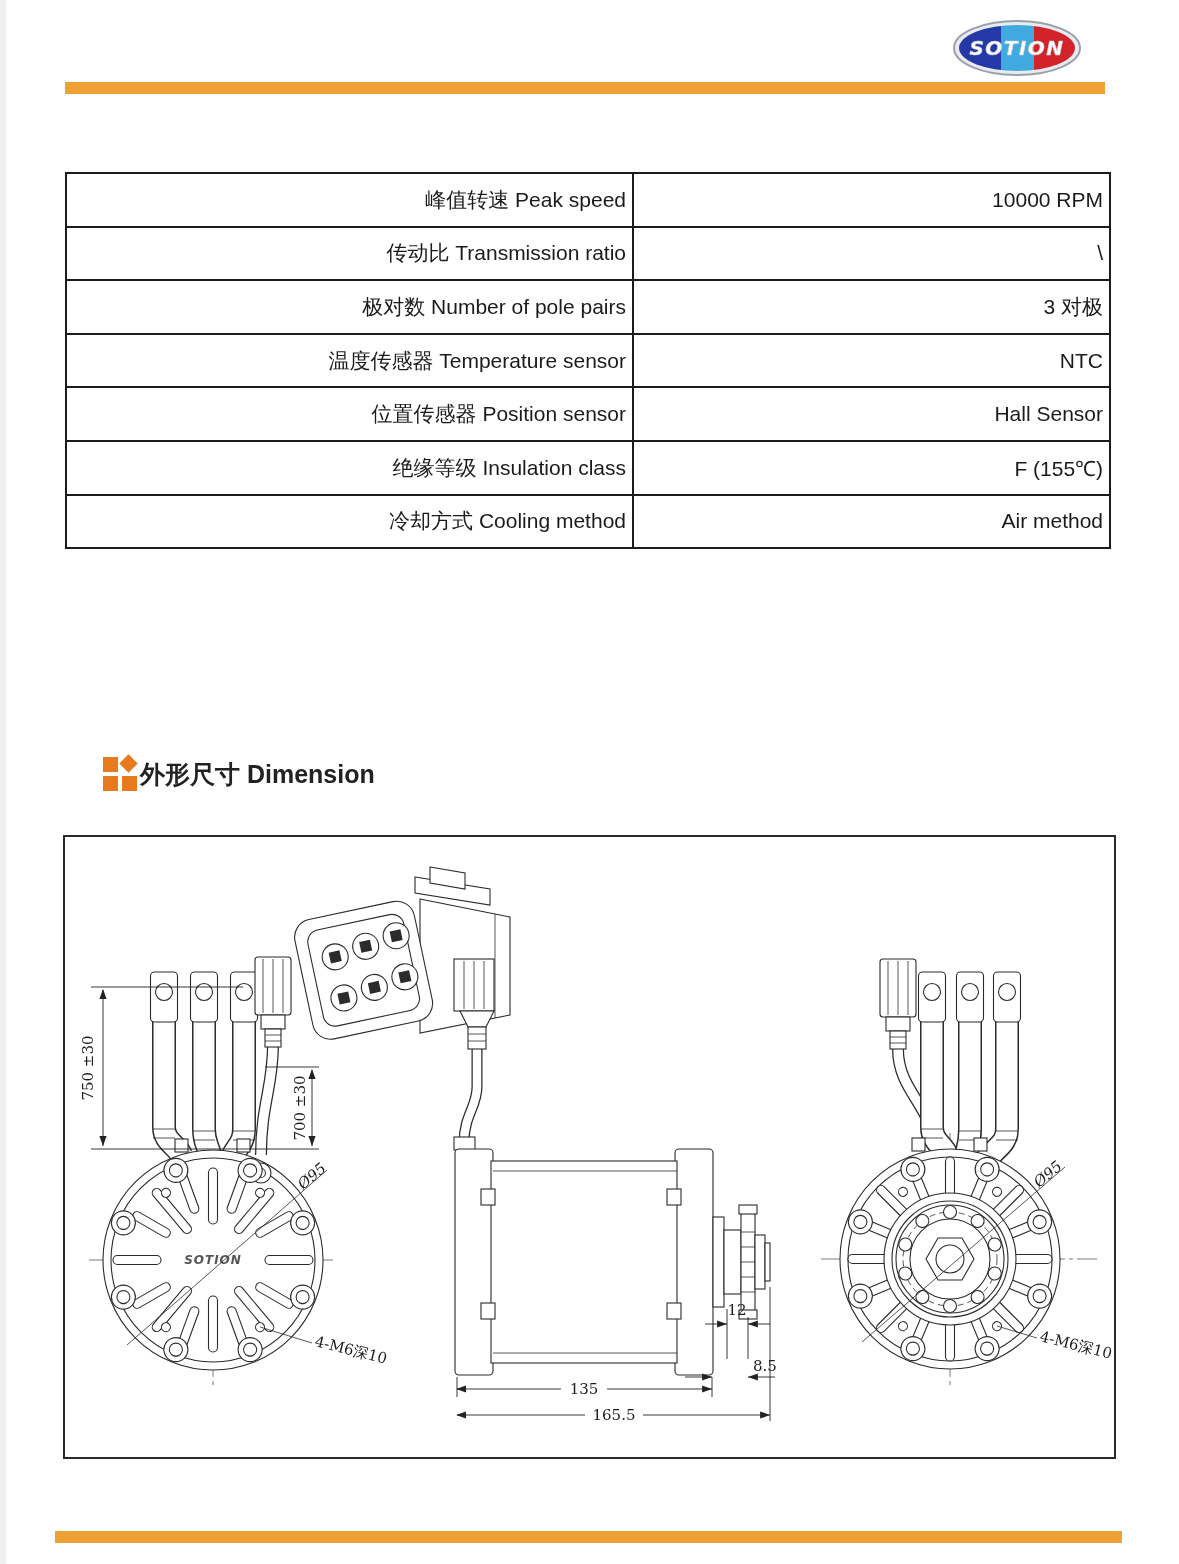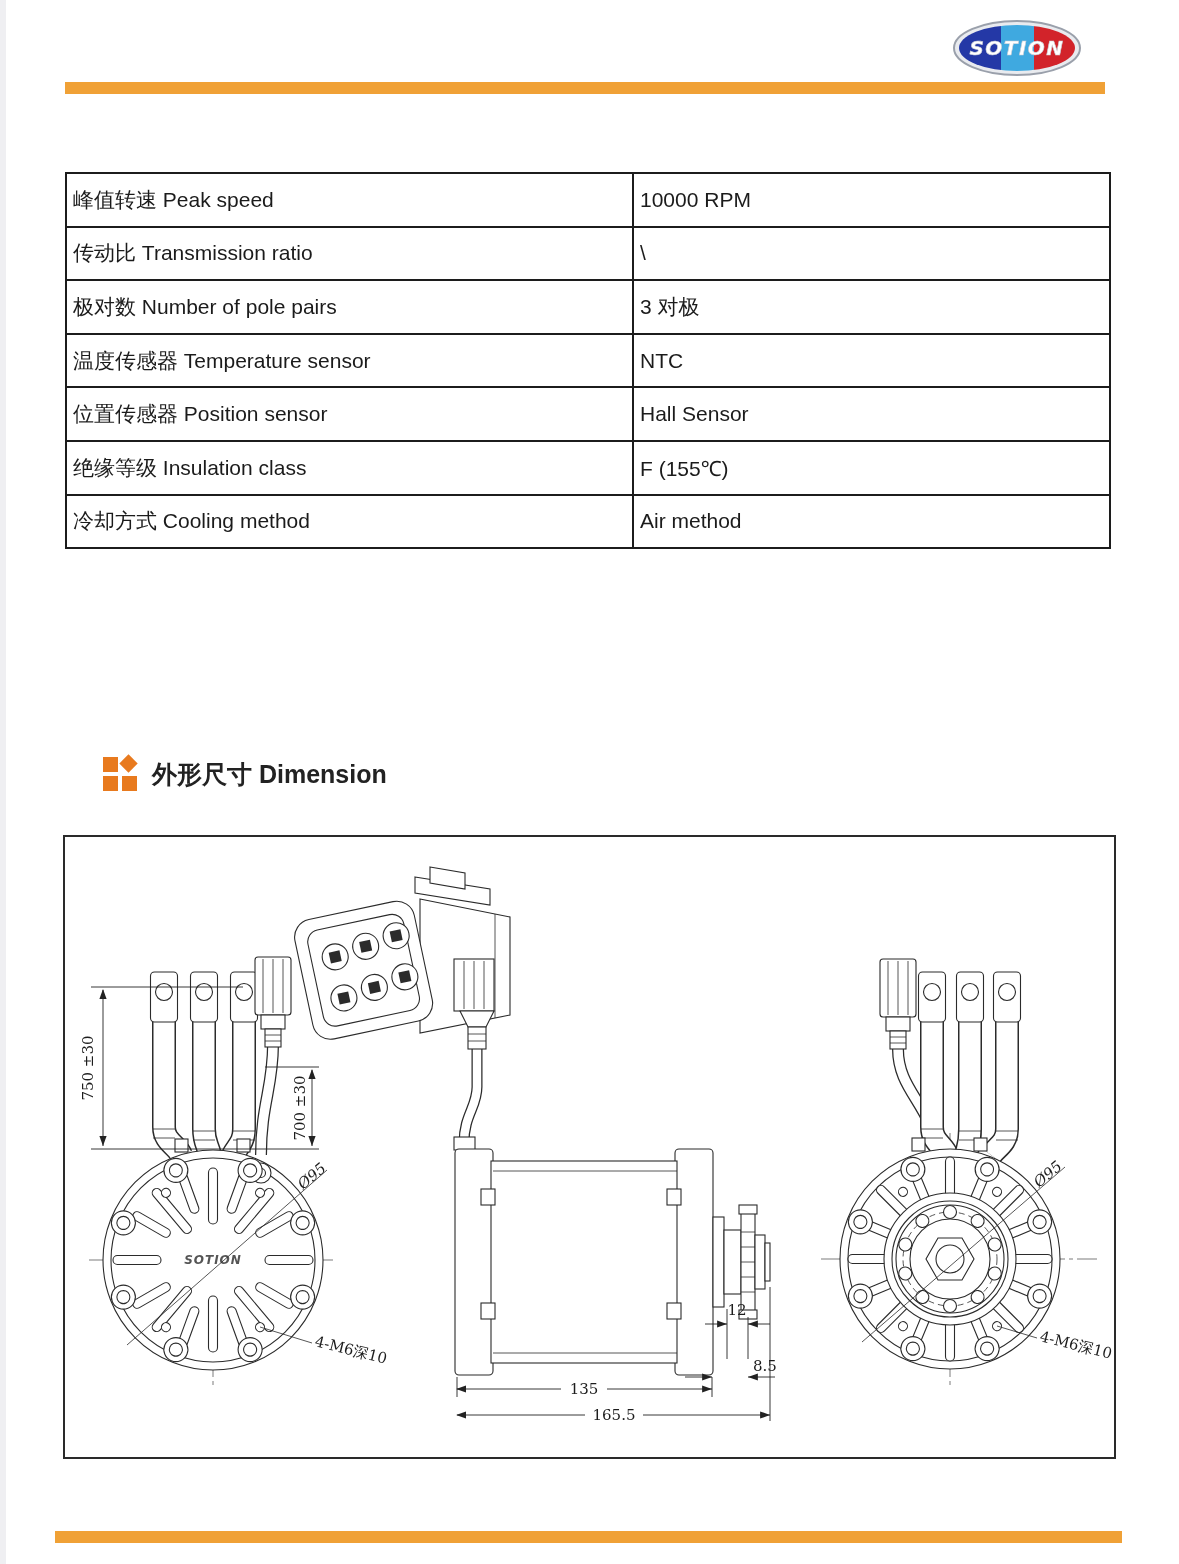--- a/index.html
+++ b/index.html
@@ -10,25 +10,25 @@
   .edge-strip{position:absolute;left:0;top:0;width:6px;height:100%;background:#efeff2;}
   .logo{position:absolute;left:950px;top:18px;width:134px;height:60px;}
   .rule{position:absolute;background:#F0A136;}
   .rule.top{left:65px;top:82px;width:1040px;height:12px;}
   .rule.bottom{left:55px;top:1531px;width:1067px;height:12px;}
   table.spec{
     position:absolute;left:65px;top:172px;width:1044px;
     border-collapse:collapse;table-layout:fixed;background:#fff;
   }
   table.spec td{
-    border:2px solid #1c1c1c;height:51.6px;text-align:left;vertical-align:middle;
+    border:2px solid #1c1c1c;height:51.6px;text-align:right;vertical-align:middle;
     font-size:21px;font-weight:500;color:#1b1b1b;padding:0 6px;
     font-family:"Liberation Sans",sans-serif;
   }
-  .sec-head{position:absolute;left:100px;top:754px;display:flex;align-items:center;gap:12px;}
+  .sec-head{position:absolute;left:100px;top:754px;display:flex;align-items:center;gap:0;}
   .sec-head .title{font-size:25px;font-weight:bold;color:#222;font-family:"Liberation Sans",sans-serif;}
   .draw-box{
     position:absolute;left:63px;top:835px;width:1053px;height:624px;
     border:2px solid #2a2a2a;box-sizing:border-box;background:#fff;
   }
   .draw-box svg{display:block;width:100%;height:100%;}
   
   .ln{stroke:#2b2b2b;stroke-width:1.1;fill:none;}
   .fw{stroke:#2b2b2b;stroke-width:1.1;fill:#ffffff;}
   .thin{stroke:#2b2b2b;stroke-width:0.8;fill:none;}

